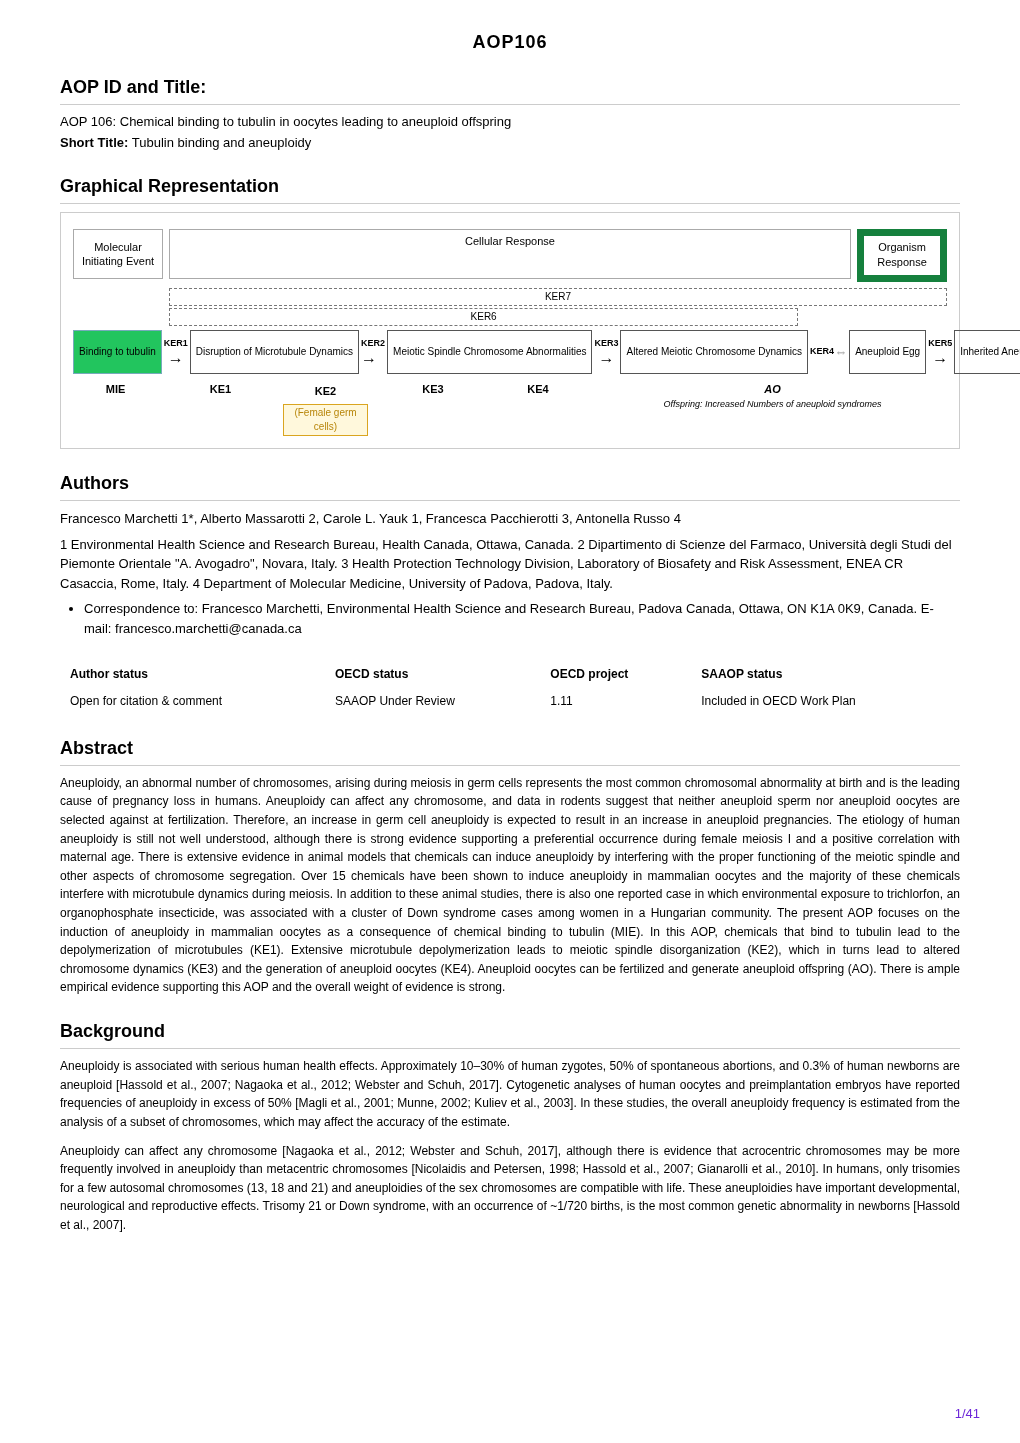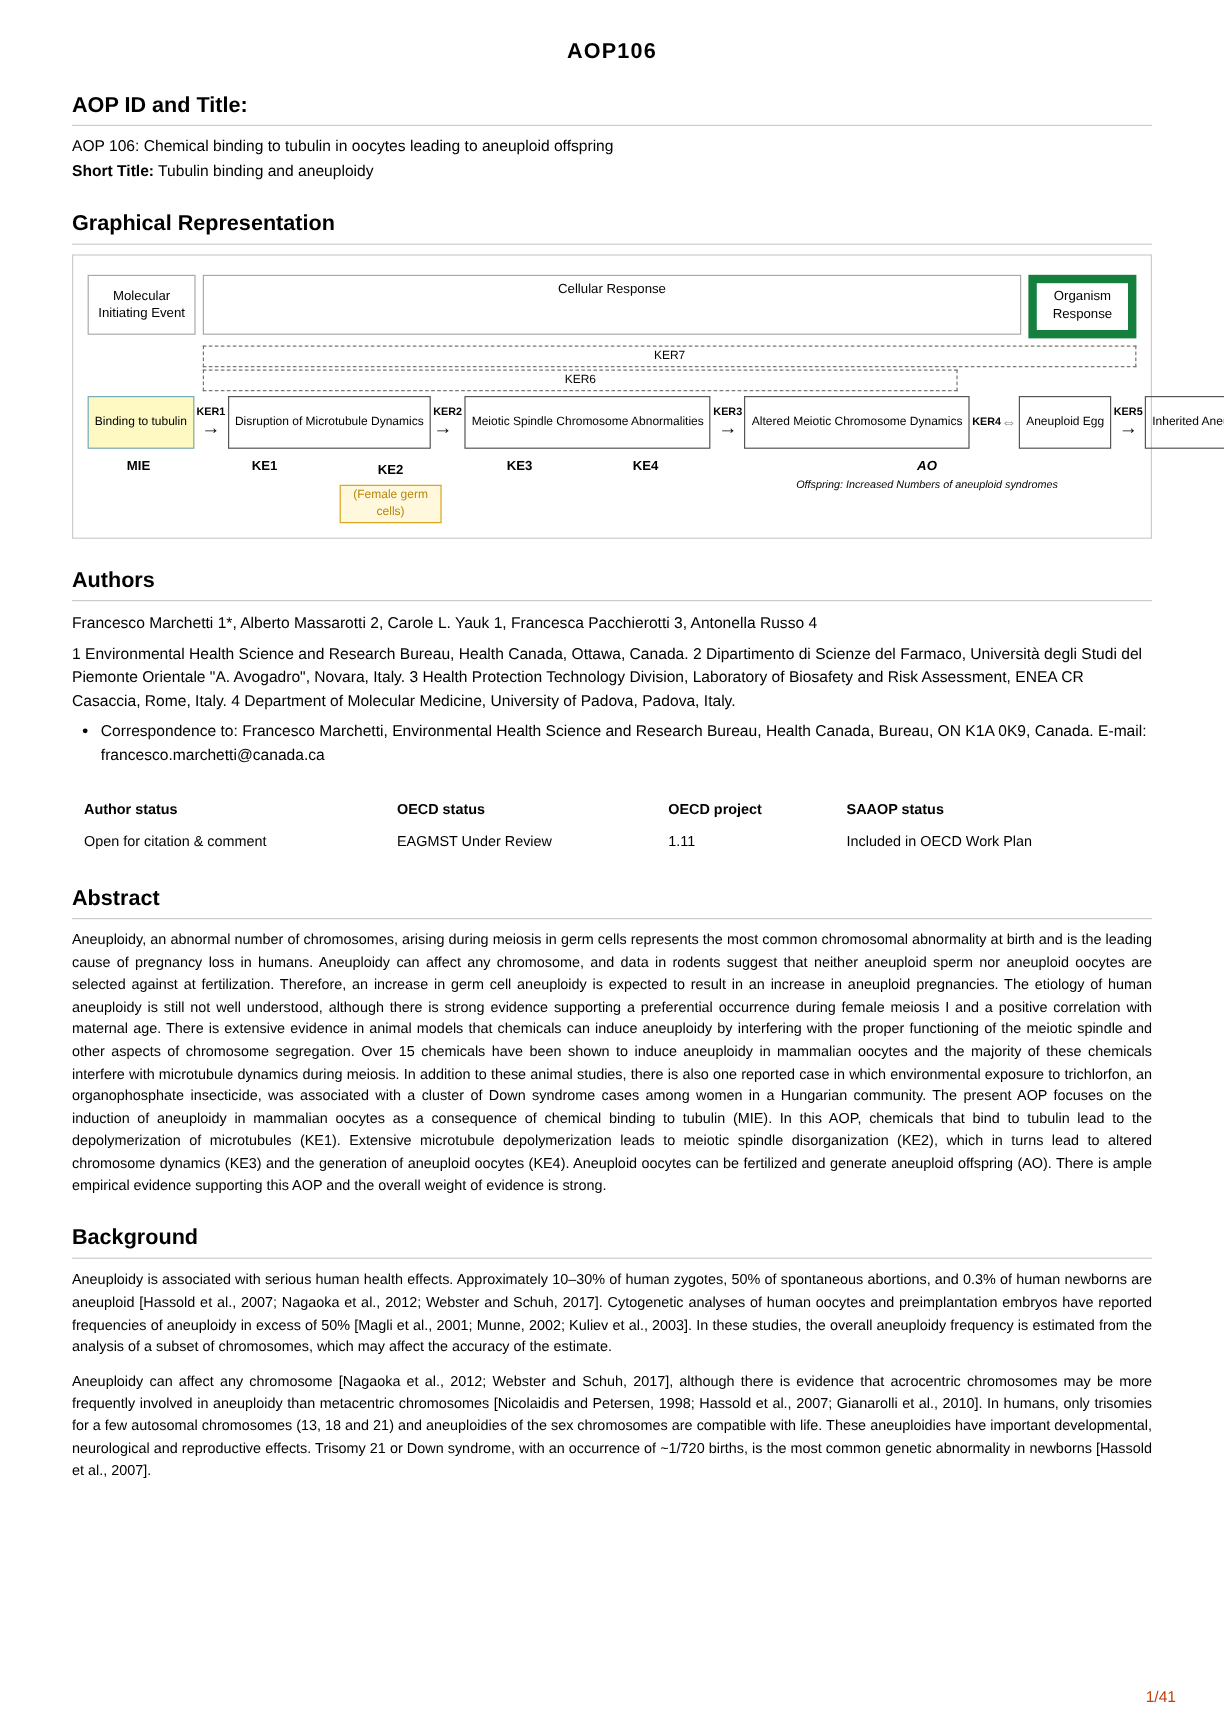--- a/index.html
+++ b/index.html
@@ -101,21 +101,21 @@
       min-width: 70px;
       min-height: 44px;
       display: flex;
       align-items: center;
       justify-content: center;
       line-height: 1.2;
       text-align: center;
     }
     .flow-box-blue {
       border: 1px solid #7ab;
-      background: #fef9c3;
+      background: #22c55e;
     }
     .female-germ {
       font-size: 10px;
       color: #b8860b;
       background: #fff8dc;
       border: 1px solid #daa520;
       padding: 1px 6px;
       text-align: center;
       margin-top: 4px;
     }
@@ -156,21 +156,21 @@
       list-style-type: disc;
       font-size: 13px;
       line-height: 1.5;
     }
 
     .page-number {
       position: fixed;
       bottom: 20px;
       right: 40px;
       font-size: 13px;
-      color: #c2410c;
+      color: #6d28d9;
     }
 
     .abstract-text, .background-text {
       font-size: 12px;
       line-height: 1.55;
       margin-bottom: 10px;
       text-align: justify;
     }
   </style>
 </head>
@@ -297,38 +297,38 @@
     </div>
 
   </div>
 </div>
 
 <div class="section">
   <h2 class="section-title">Authors</h2>
   <p class="authors-text">Francesco Marchetti 1*, Alberto Massarotti 2, Carole L. Yauk 1, Francesca Pacchierotti 3, Antonella Russo 4</p>
   <p class="authors-text">1 Environmental Health Science and Research Bureau, Health Canada, Ottawa, Canada. 2 Dipartimento di Scienze del Farmaco, Università degli Studi del Piemonte Orientale "A. Avogadro", Novara, Italy. 3 Health Protection Technology Division, Laboratory of Biosafety and Risk Assessment, ENEA CR Casaccia, Rome, Italy. 4 Department of Molecular Medicine, University of Padova, Padova, Italy.</p>
   <ul>
-    <li class="bullet-item">Correspondence to: Francesco Marchetti, Environmental Health Science and Research Bureau, Health Canada, Bureau, ON K1A 0K9, Canada. E-mail: francesco.marchetti@canada.ca</li>
+    <li class="bullet-item">Correspondence to: Francesco Marchetti, Environmental Health Science and Research Bureau, Padova Canada, Ottawa, ON K1A 0K9, Canada. E-mail: francesco.marchetti@canada.ca</li>
   </ul>
 </div>
 
 <div class="section">
   <table class="status-table">
     <thead>
       <tr>
         <th>Author status</th>
         <th>OECD status</th>
         <th>OECD project</th>
         <th>SAAOP status</th>
       </tr>
     </thead>
     <tbody>
       <tr>
         <td>Open for citation &amp; comment</td>
-        <td>EAGMST Under Review</td>
+        <td>SAAOP Under Review</td>
         <td>1.11</td>
         <td>Included in OECD Work Plan</td>
       </tr>
     </tbody>
   </table>
 </div>
 
 <div class="section">
   <h2 class="section-title">Abstract</h2>
   <p class="abstract-text">Aneuploidy, an abnormal number of chromosomes, arising during meiosis in germ cells represents the most common chromosomal abnormality at birth and is the leading cause of pregnancy loss in humans. Aneuploidy can affect any chromosome, and data in rodents suggest that neither aneuploid sperm nor aneuploid oocytes are selected against at fertilization. Therefore, an increase in germ cell aneuploidy is expected to result in an increase in aneuploid pregnancies. The etiology of human aneuploidy is still not well understood, although there is strong evidence supporting a preferential occurrence during female meiosis I and a positive correlation with maternal age. There is extensive evidence in animal models that chemicals can induce aneuploidy by interfering with the proper functioning of the meiotic spindle and other aspects of chromosome segregation. Over 15 chemicals have been shown to induce aneuploidy in mammalian oocytes and the majority of these chemicals interfere with microtubule dynamics during meiosis. In addition to these animal studies, there is also one reported case in which environmental exposure to trichlorfon, an organophosphate insecticide, was associated with a cluster of Down syndrome cases among women in a Hungarian community. The present AOP focuses on the induction of aneuploidy in mammalian oocytes as a consequence of chemical binding to tubulin (MIE). In this AOP, chemicals that bind to tubulin lead to the depolymerization of microtubules (KE1). Extensive microtubule depolymerization leads to meiotic spindle disorganization (KE2), which in turns lead to altered chromosome dynamics (KE3) and the generation of aneuploid oocytes (KE4). Aneuploid oocytes can be fertilized and generate aneuploid offspring (AO). There is ample empirical evidence supporting this AOP and the overall weight of evidence is strong.</p>

